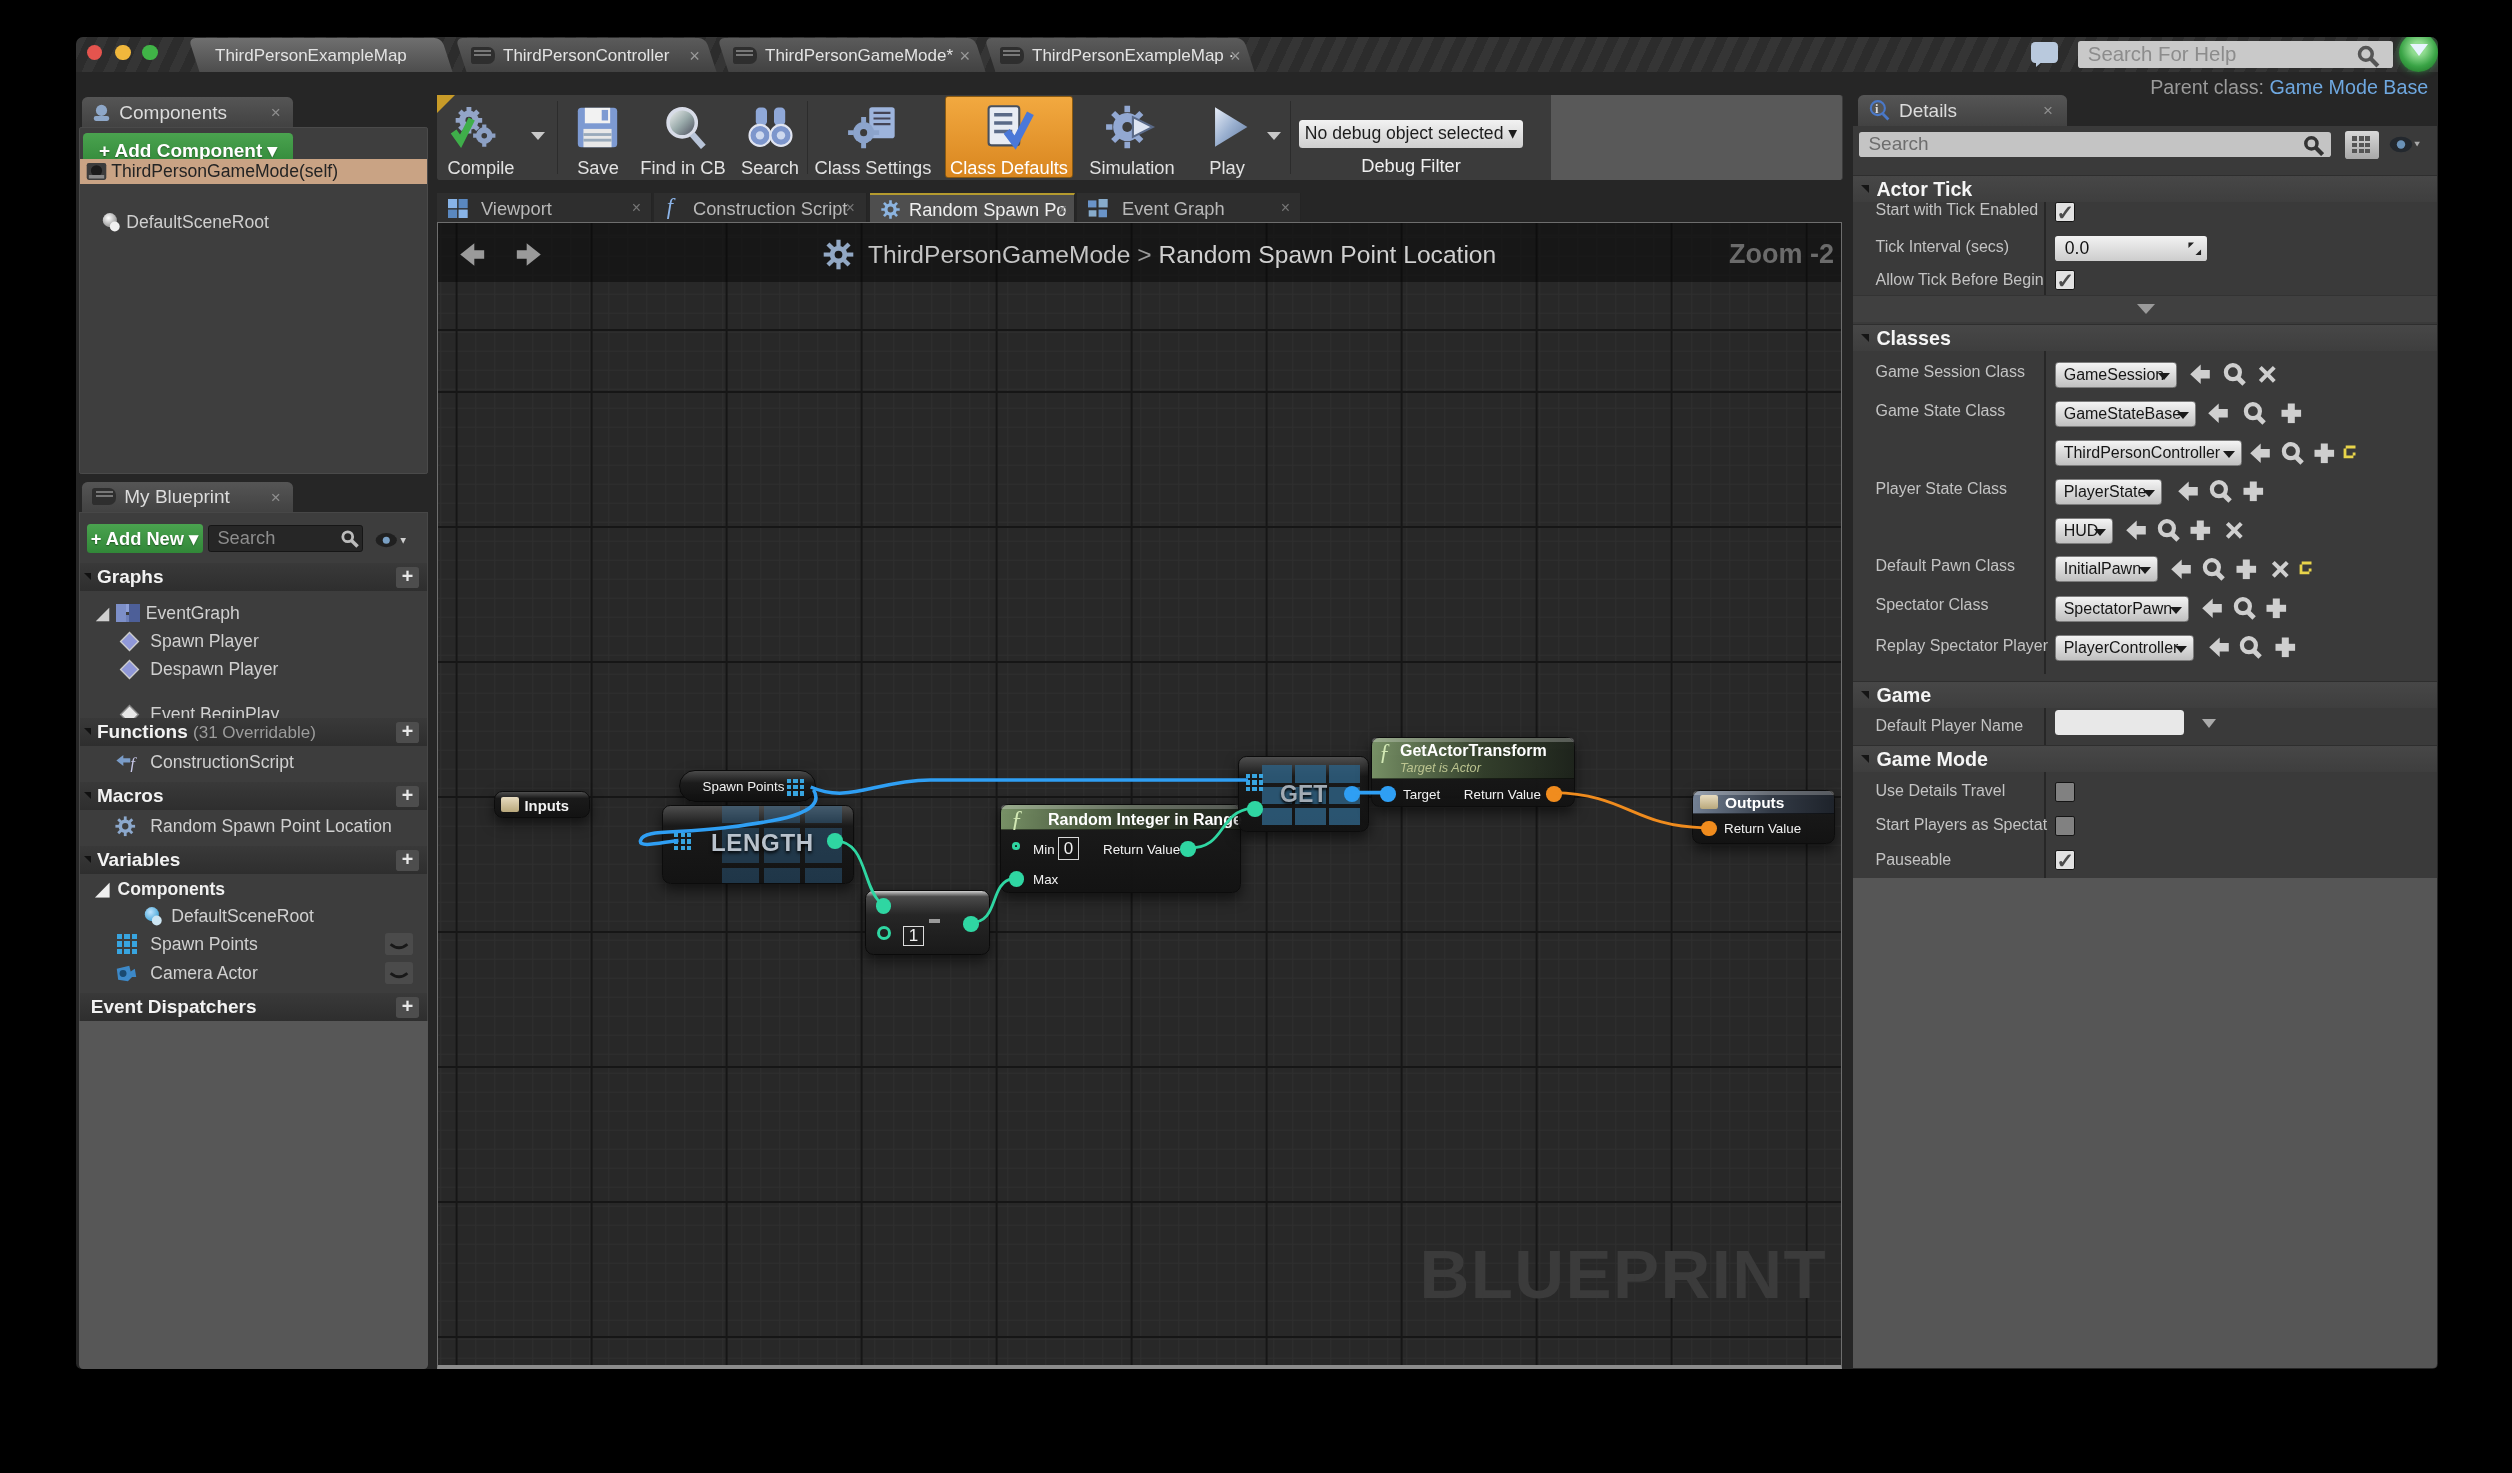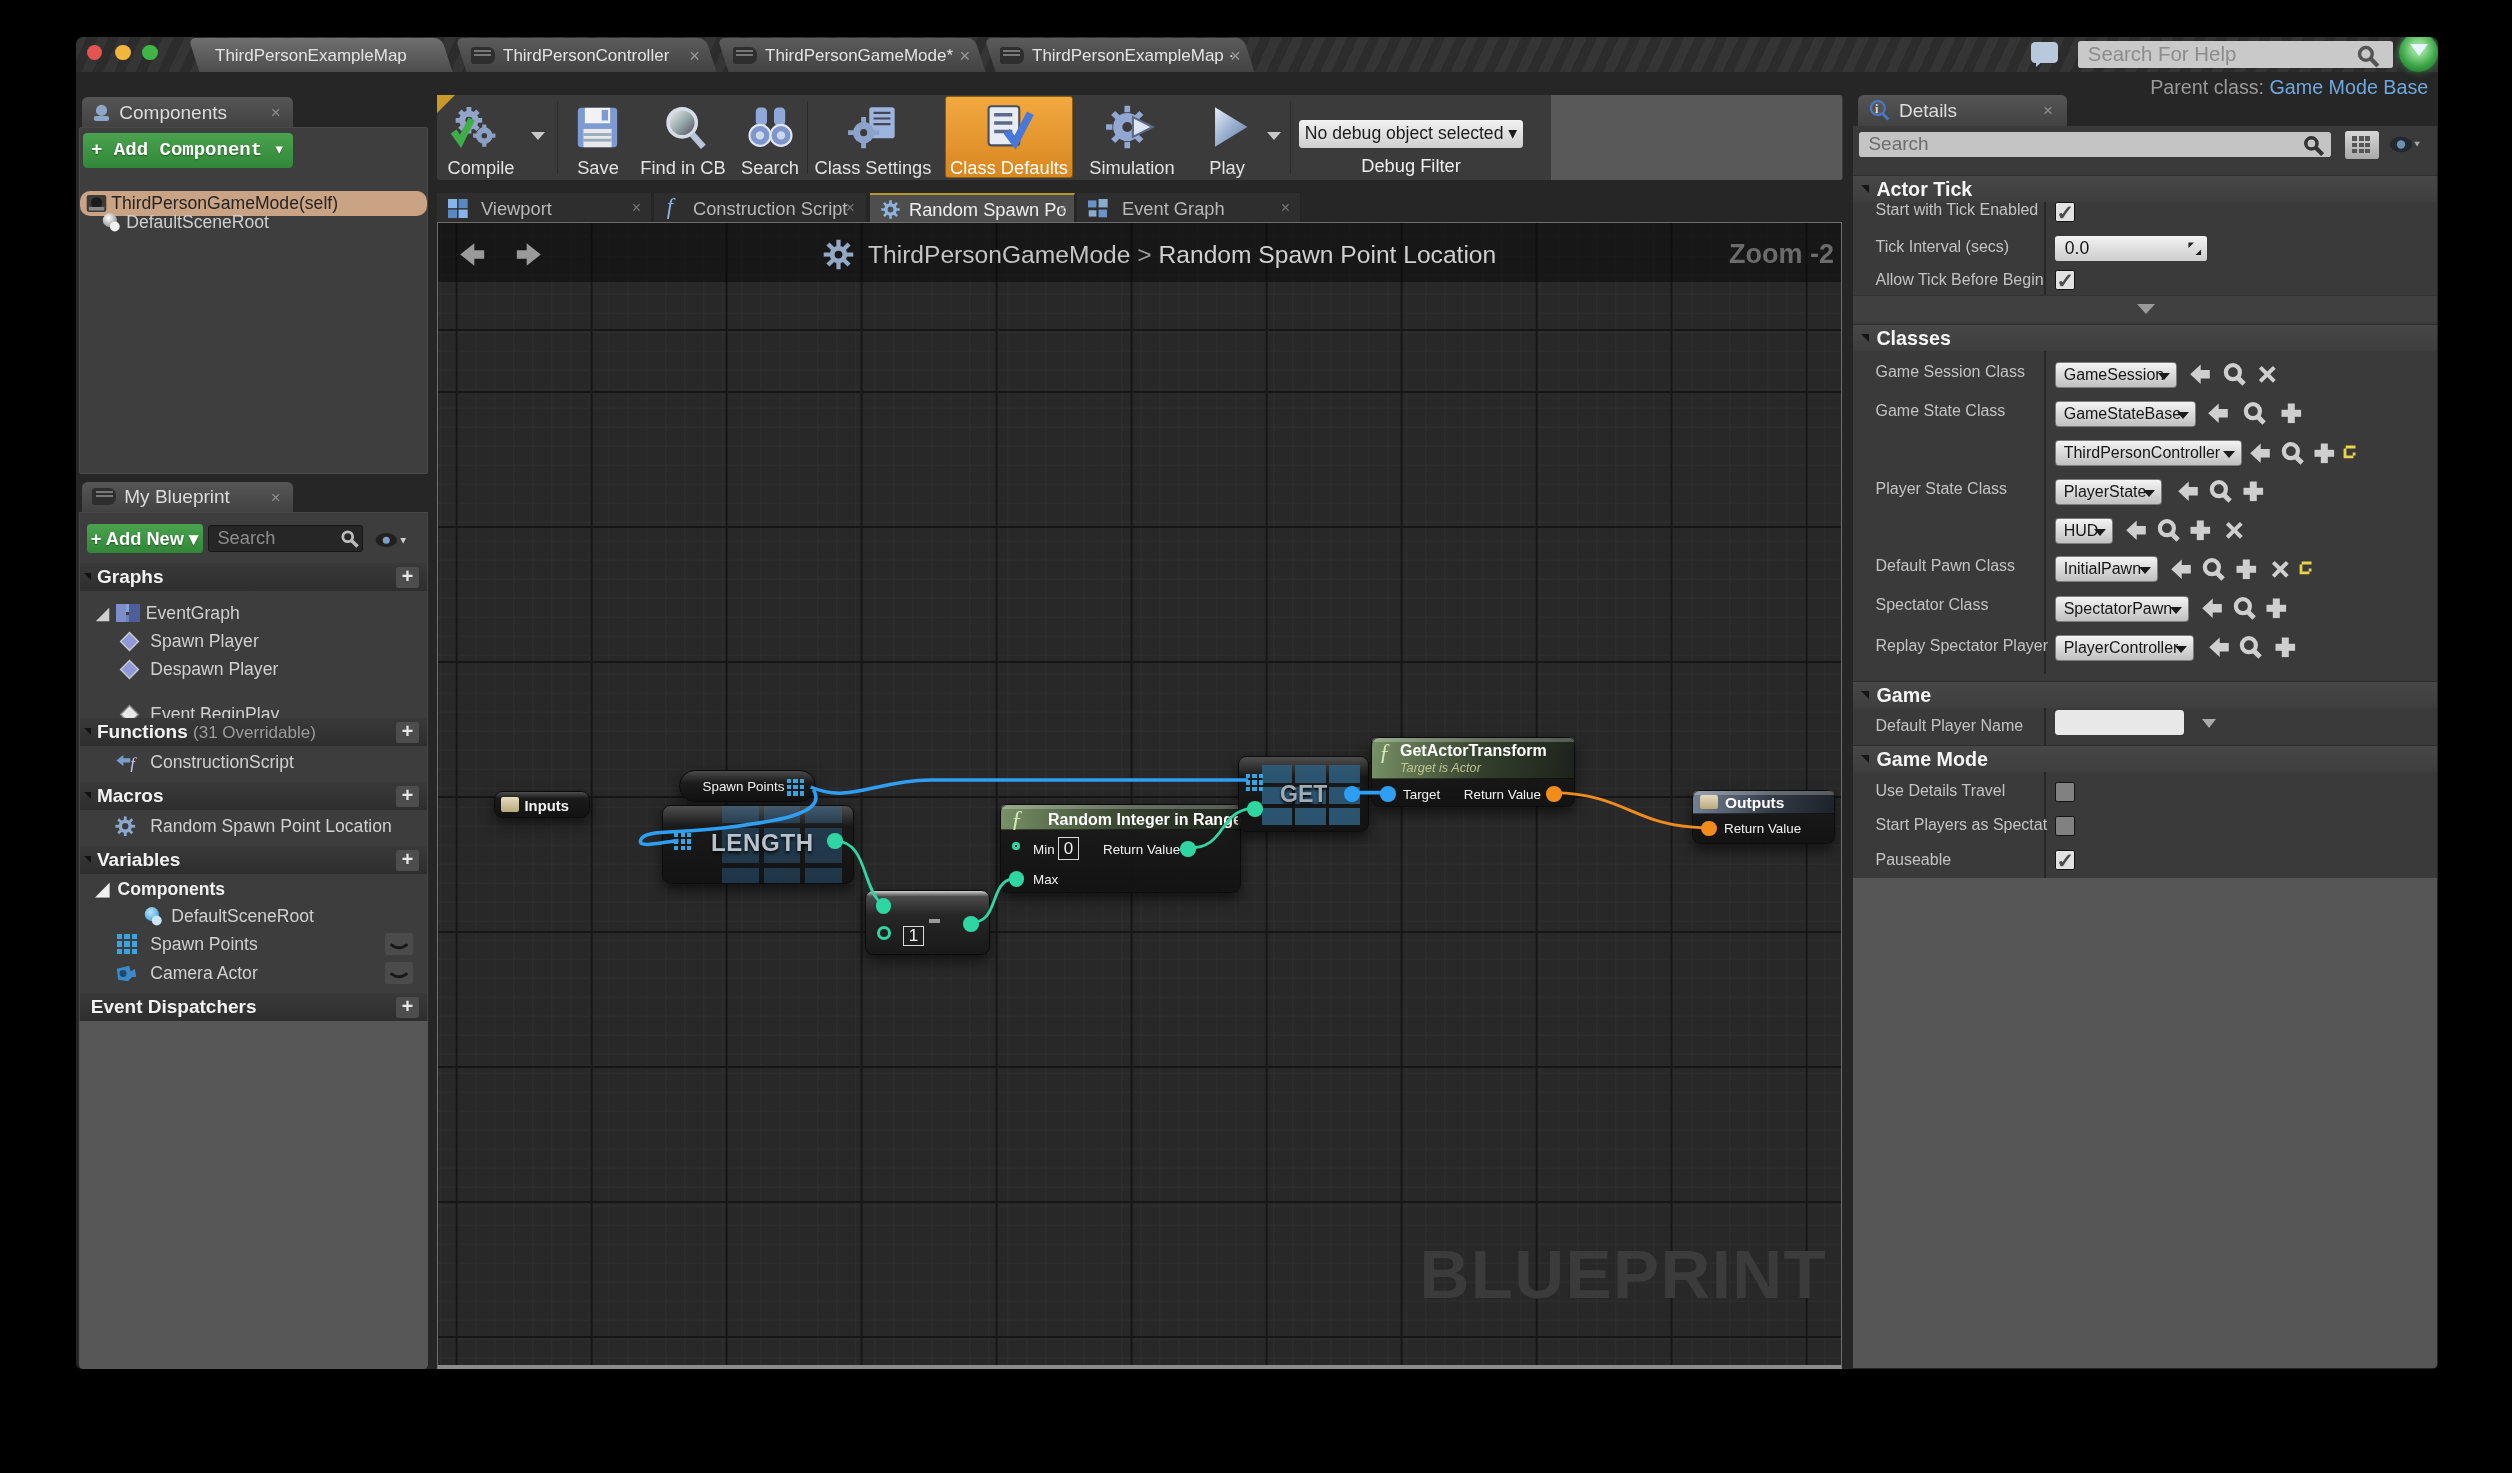--- a/index.html
+++ b/index.html
@@ -22,22 +22,22 @@
 
 .book{width:24px;height:17px;background:#2e2e2e;border-radius:2.8px 7px 7px 2.8px;position:relative;}
 .book:before{content:"";position:absolute;left:3.5px;top:2.8px;right:3.5px;height:2.1px;background:#777;}
 .book:after{content:"";position:absolute;left:3.5px;top:7px;right:3.5px;height:2.1px;background:#777;}
 
 .ptab{position:absolute;background:linear-gradient(#555,#424242);border-radius:5.6px 5.6px 0 0;color:#dcdcdc;font-size:19px;}
 .ptab .x{color:#8f8f8f;position:absolute;font-size:17px;}
 
 #comp-body{position:absolute;left:2.8px;top:90px;width:349px;height:347px;background:#3e3e3e;border:1.4px solid #4a4a4a;border-radius:2.1px;}
 #addcomp{position:absolute;left:7px;top:96px;width:210px;height:35px;border-radius:4.2px;
- background:linear-gradient(#4aa34f,#318738);color:#fff;font-size:19px;font-weight:bold;text-align:center;line-height:35px;text-shadow:0 1.4px 1.4px rgba(0,0,0,.4);font-family:Liberation Mono, monospace;}
-#gm-row{position:absolute;left:4.2px;top:154px;width:347px;height:25px;background:#c9a384;color:#242424;font-size:17.6px;line-height:25px;border-radius:10px;}
+ background:linear-gradient(#4aa34f,#318738);color:#fff;font-size:19px;font-weight:bold;text-align:center;line-height:35px;text-shadow:0 1.4px 1.4px rgba(0,0,0,.4);}
+#gm-row{position:absolute;left:4.2px;top:122px;width:347px;height:25px;background:#c9a384;color:#242424;font-size:17.6px;line-height:25px;}
 #dsr-row1{position:absolute;left:4.2px;top:173px;width:347px;height:25px;color:#cfcfcf;font-size:17.6px;line-height:25px;}
 
 #mb-body{position:absolute;left:2.8px;top:475px;width:349px;height:509px;background:#3d3d3d;border:1.4px solid #474747;}
 #mb-bottom{position:absolute;left:2.8px;top:984px;width:349px;height:348px;background:#575757;border-radius:0 0 4.2px 4.2px;}
 .sechead{position:absolute;left:4.2px;width:347px;height:28px;background:linear-gradient(#393939,#2e2e2e);color:#f2f2f2;font-weight:bold;font-size:19px;line-height:28px;}
 .sechead .plus{position:absolute;right:8.4px;top:3.5px;width:22.5px;height:21px;background:#4d4d4d;border-radius:2.8px;color:#e8e8e8;font-size:19.7px;line-height:19.7px;text-align:center;font-weight:bold;}
 .sechead .tri{display:inline-block;margin:0 5.6px 2.8px 4.2px;width:0;height:0;border-left:7.7px solid transparent;border-top:7.7px solid #111;}
 .mbrow{position:absolute;left:4.2px;width:347px;height:28px;color:#d0d0d0;font-size:17.6px;line-height:28px;white-space:nowrap;}
 
 #toolbar{position:absolute;left:361px;top:58px;width:1406px;height:85px;background:#3b3b3b;border-radius:2.8px;}

